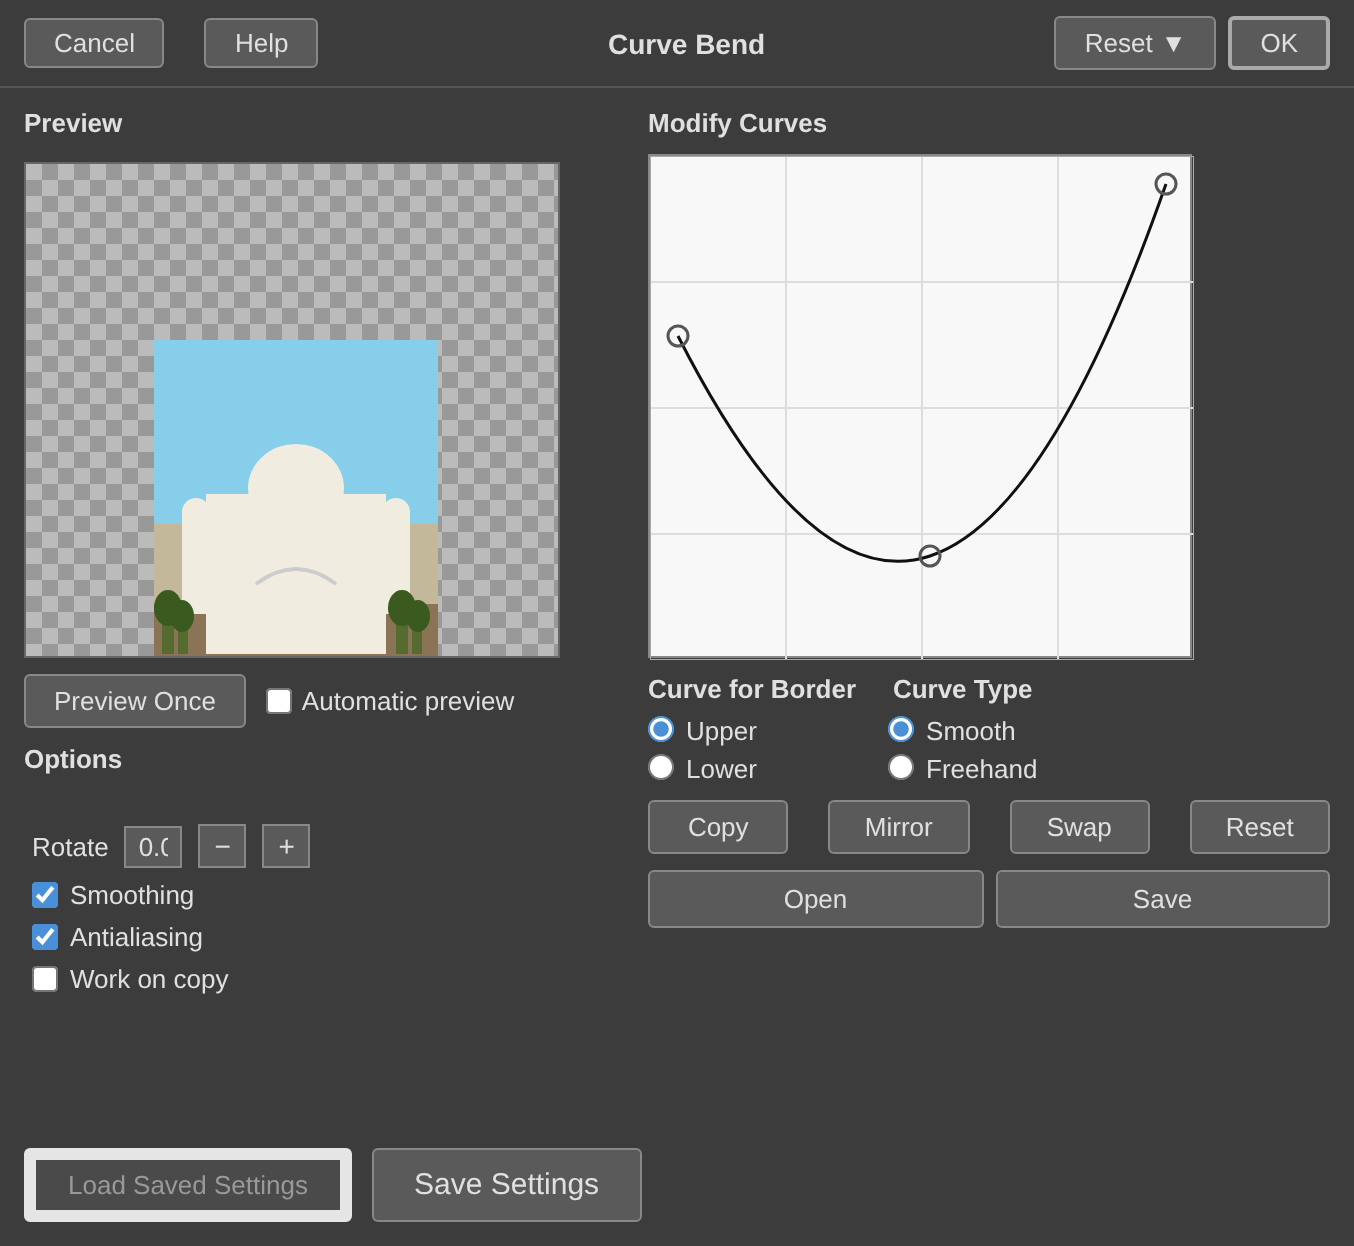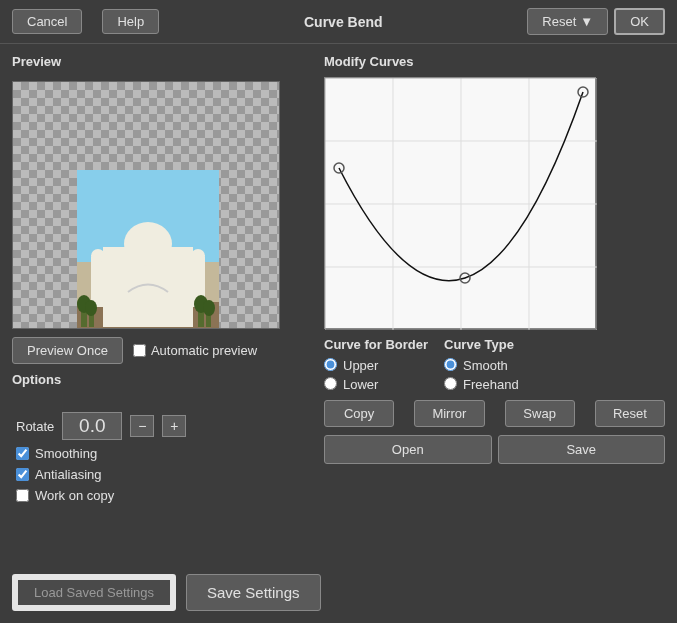--- a/index.html
+++ b/index.html
@@ -108,22 +108,22 @@
     }
     .options-section { display: flex; flex-direction: column; gap: 6px; }
     .rotate-row {
       display: flex; align-items: center; gap: 8px; margin-left: 4px; margin-top: 15px;
     }
     .rotate-input {
       background: #5a5a5a;
       border: 1px solid #888;
       color: #e0e0e0;
       padding: 2px 6px;
-      width: 60px;
-      font-size: 19px;
+      width: 29px;
+      font-size: 13px;
       text-align: center;
     }
     .spinner-btn {
       background: #5a5a5a;
       border: 1px solid #888;
       color: #e0e0e0;
       width: 24px;
       height: 22px;
       cursor: pointer;
       font-size: 14px;
@@ -172,21 +172,21 @@
       background: #f8f8f8;
       border: 1px solid #888;
       position: relative;
     }
     
     .curve-controls {
       display: flex;
       gap: 16px;
     }
     .curve-col { display: flex; flex-direction: column; gap: 4px; }
-    .curve-col-label { font-weight: bold; color: #e0e0e0; margin-bottom: 2px; }
+    .curve-col-label { font-weight: bold; color: #e0e0e0; margin-bottom: 2px; text-align: center; }
     .radio-row { display: flex; align-items: flex-start; gap: 6px; }
     .radio-row input[type=radio] { accent-color: #4a90d9; cursor: pointer; }
     
     .action-btns {
       display: flex;
       gap: 20px;
     }
     .action-btn {
       background: #5a5a5a;
       color: #e0e0e0;

